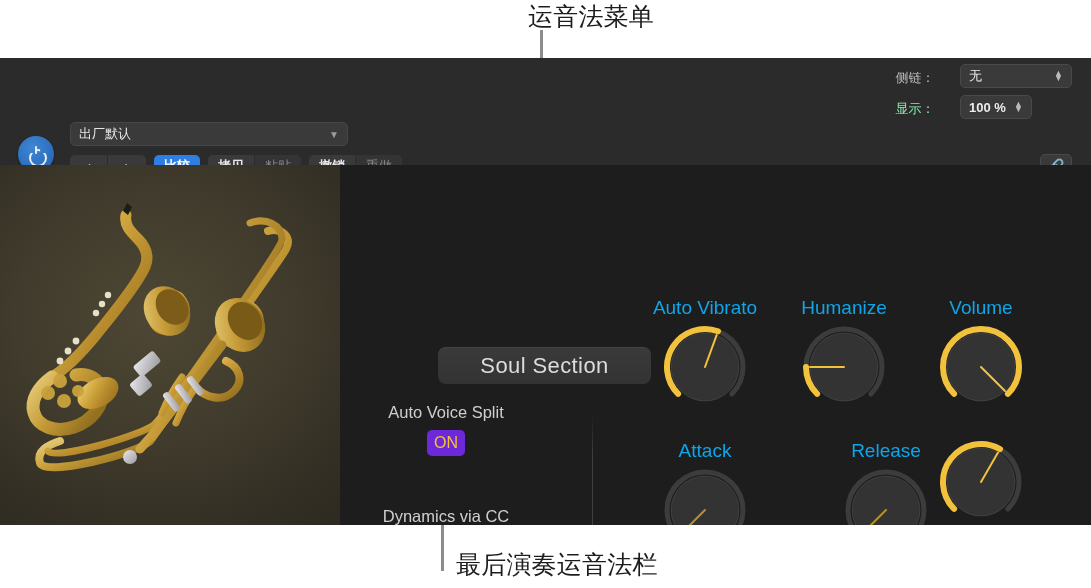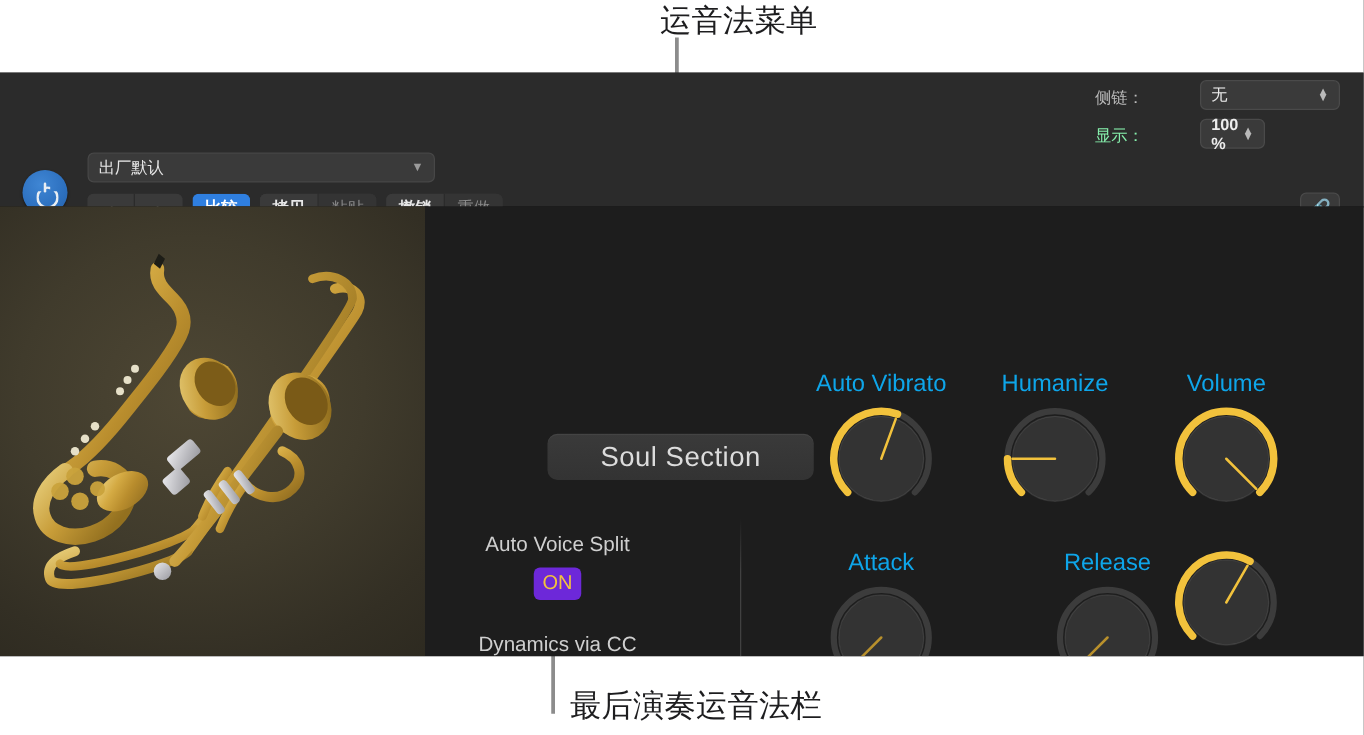--- a/index.html
+++ b/index.html
@@ -85,21 +85,21 @@
     border-right:1px solid #2b2b2b;
     box-sizing:border-box;
   }
   .seg > div:last-child{border-right:none;}
   .seg .dim{color:#8a8a8a;background:#343434;}
   .seg .accent{background:#2f7fe0;color:#ffffff;font-weight:bold;}
   .seg .strong{font-weight:bold;}
   .seg .arrowbtn{font-size:14px;color:#d9d9d9;min-width:38px;}
 
   .side-label{
-    position:absolute;color:#bcbcbc;font-size:13px;text-align:left;
+    position:absolute;color:#bcbcbc;font-size:13px;text-align:center;
   }
   .side-label.dim{color:#86efac;}
 
   .mini-select{
     position:absolute;
     background:#3a3a3a;border:1px solid #4a4a4a;border-radius:5px;
     box-sizing:border-box;
     display:flex;align-items:center;
     color:#ececec;font-size:13px;
     padding:0 8px;
@@ -212,21 +212,21 @@
       <div class="side-label" style="left:876px;top:11px;width:78px;">侧链：</div>
       <div class="mini-select" style="left:960px;top:6px;width:112px;height:24px;">
         <span>无</span>
         <span class="stepper">
             <span>▲</span>
             <span>▼</span>
           </span>
       </div>
 
       <div class="side-label dim" style="left:876px;top:42px;width:78px;">显示：</div>
-      <div class="mini-select" style="left:960px;top:37px;width:52px;height:24px;font-weight:bold;">
+      <div class="mini-select" style="left:960px;top:37px;width:72px;height:24px;font-weight:bold;">
         <span>100 %</span>
         <span class="stepper">
             <span>▲</span>
             <span>▼</span>
           </span>
       </div>
 
       <div class="link-btn">
         <span>🔗</span>
       </div>
@@ -319,21 +319,21 @@
             </g>
             <circle cx="130" cy="292" r="7" fill="url(#silver)"></circle>
           </g>
         </svg>
       </div>
 
       <div class="title-pill">Soul Section</div>
 
       <div class="divider"></div>
 
-      <div class="ctr" style="left:356px;top:238px;width:180px;margin-top:24px;">
+      <div class="ctr" style="left:356px;top:238px;width:180px;">
         <div class="cap">Auto Voice Split</div>
         <div class="toggle on">ON</div>
       </div>
 
       <div class="ctr" style="left:356px;top:342px;width:180px;text-align:center;">
         <div class="cap">Dynamics via CC</div>
 
       </div>
 
       <div class="knob-wrap" style="left:620px;top:132px;width:170px;">

